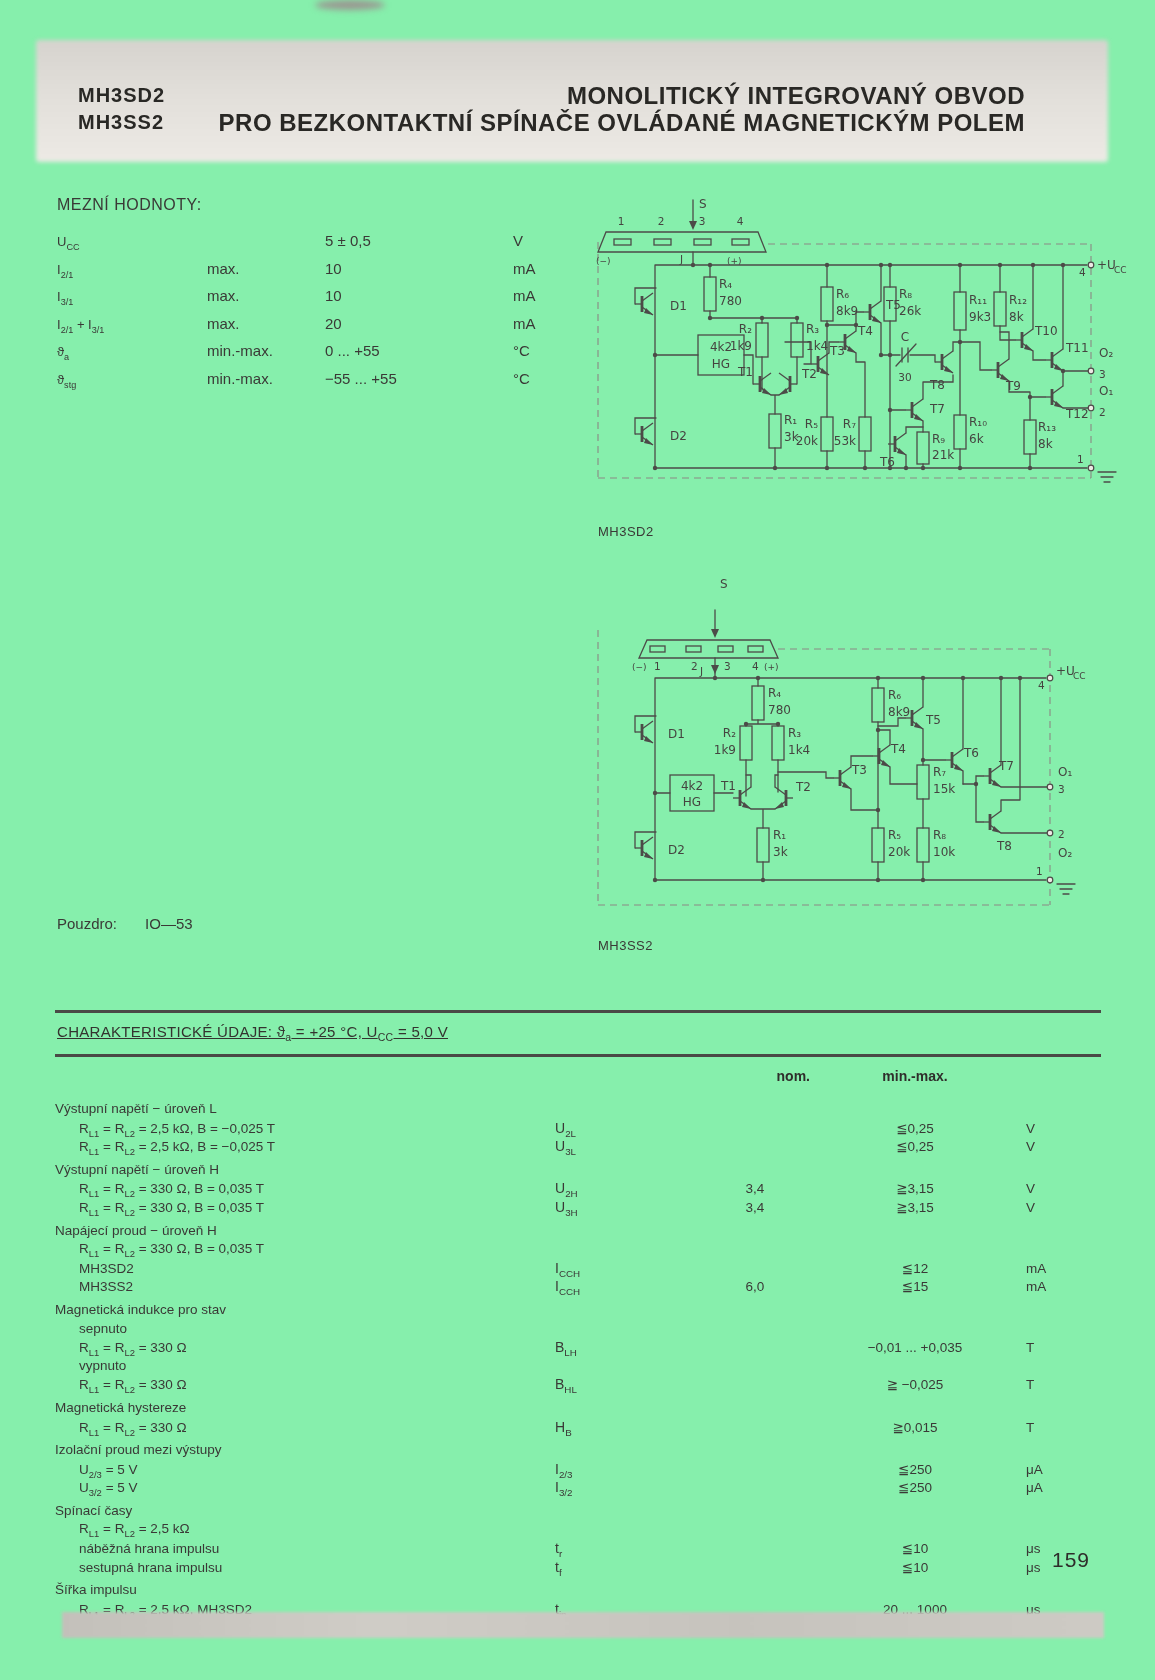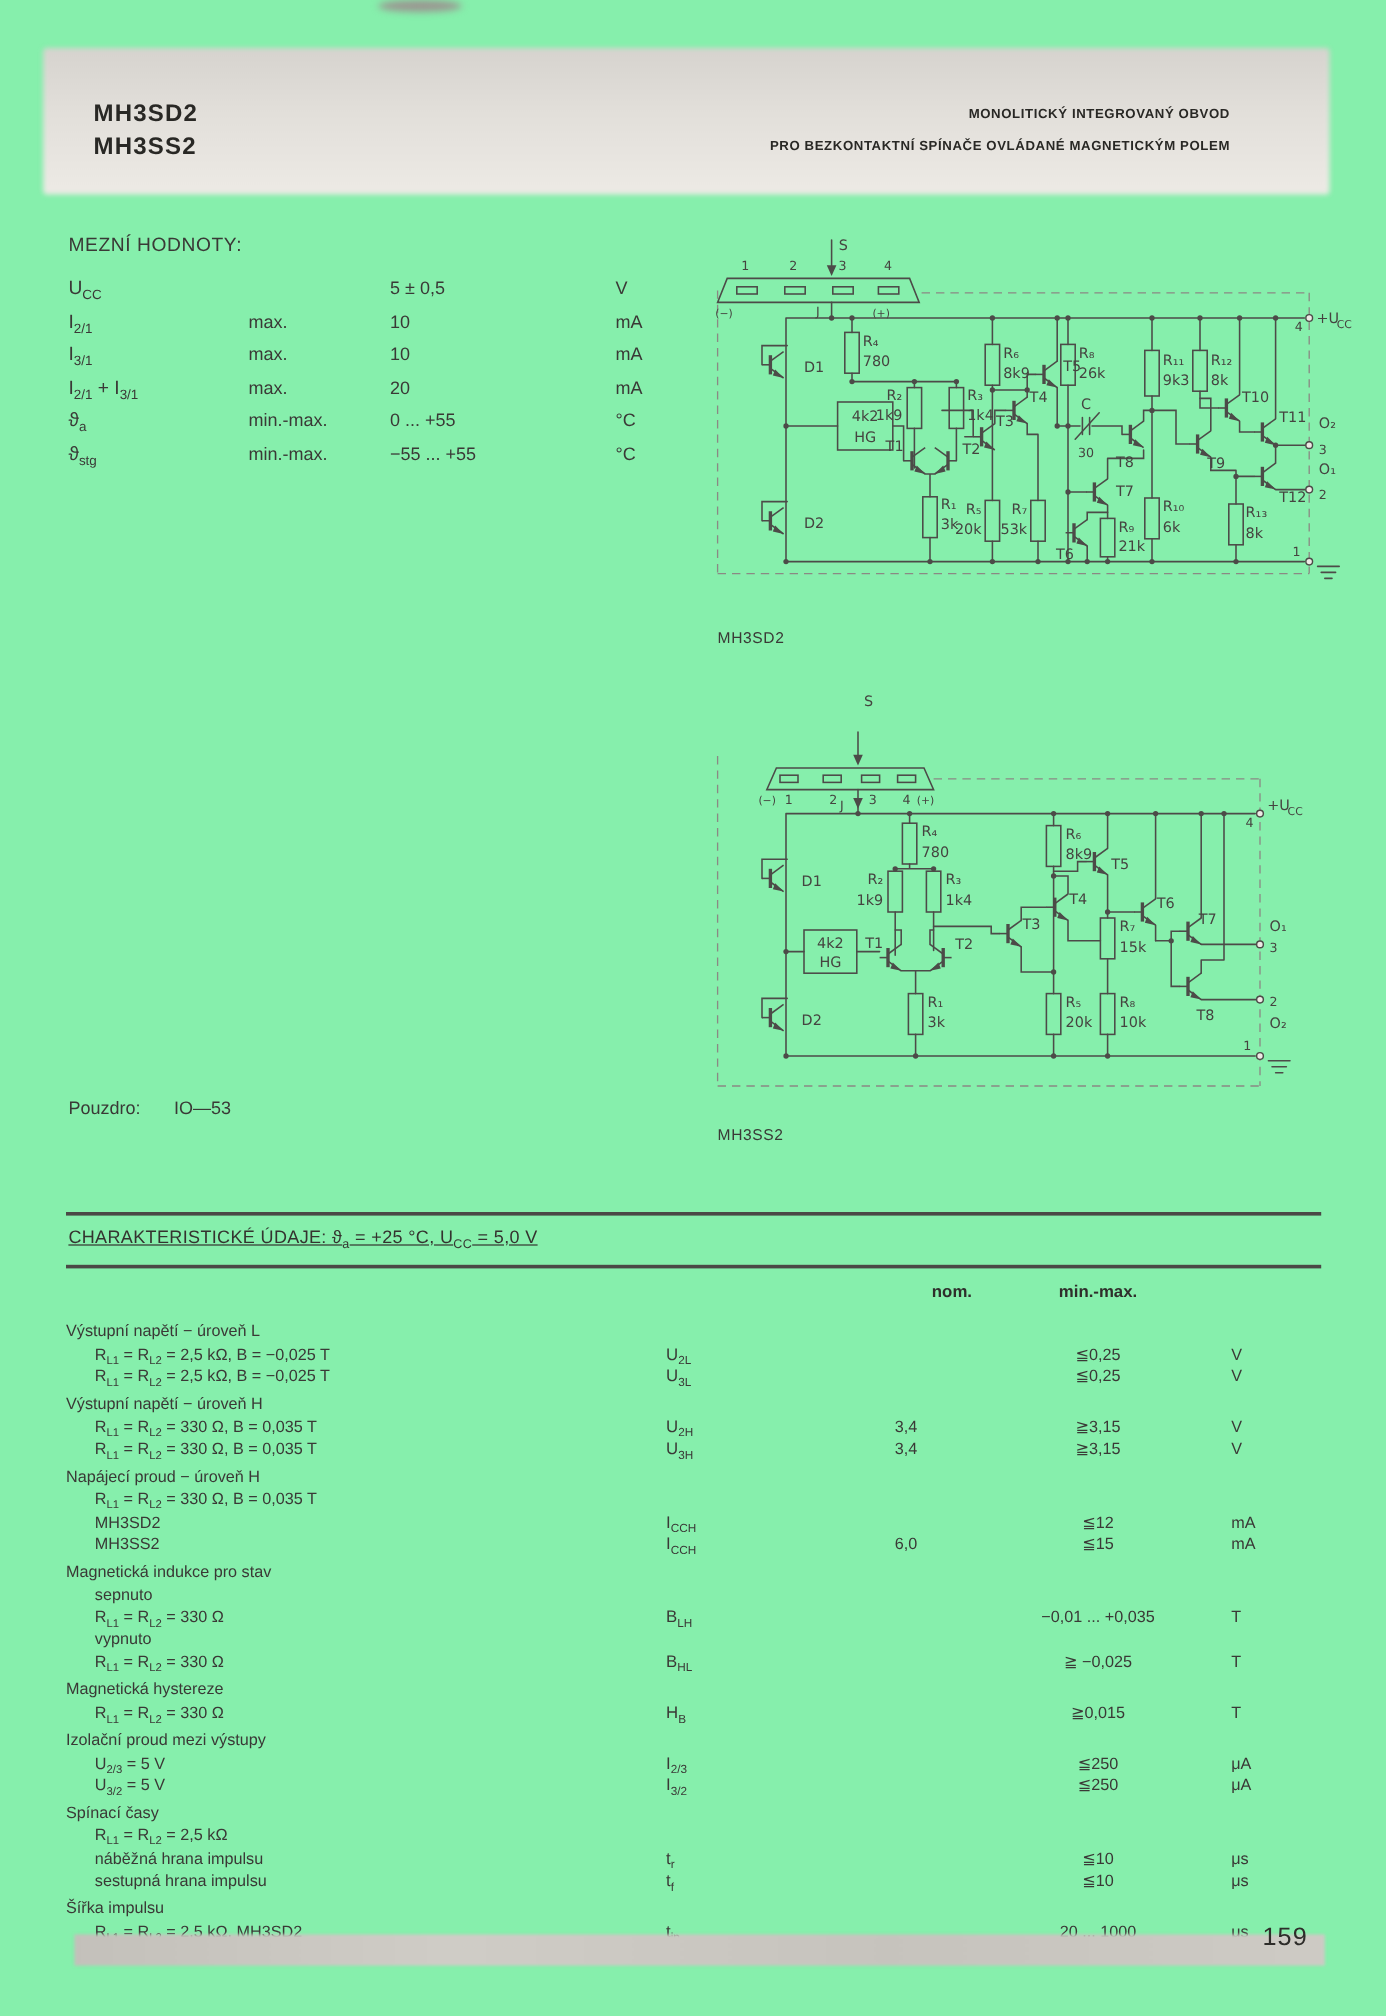--- a/index.html
+++ b/index.html
@@ -16,27 +16,27 @@
   .smudge{
     position:absolute;left:315px;top:0;width:70px;height:10px;
     background:#9a9791;filter:blur(3px);border-radius:50%;
   }
   .shade-bottom{
     position:absolute;left:62px;top:1612px;width:1042px;height:26px;
     background:linear-gradient(90deg,#c3c0ba 0%,#cfccc6 30%,#c6c3bd 65%,#cdcac4 100%);
     filter:blur(1.5px);
   }
   .partnos{position:absolute;left:78px;top:82px;font-size:20px;font-weight:bold;letter-spacing:1px;line-height:27px;color:#292825;}
-  .titleblock{position:absolute;right:130px;top:82px;text-align:right;font-size:11px;font-weight:bold;letter-spacing:0.5px;line-height:27px;color:#292825;white-space:nowrap;}
+  .titleblock{position:absolute;right:130px;top:82px;text-align:right;font-size:24px;font-weight:bold;letter-spacing:0.5px;line-height:27px;color:#292825;white-space:nowrap;}
   
   .limits{position:absolute;left:57px;top:196px;width:520px;}
   .limits-title{font-size:16px;letter-spacing:0.5px;color:#3a3936;}
   .limits-rows{margin-top:18px;}
   .mrow{display:grid;grid-template-columns:150px 118px 140px 100px;height:27.5px;align-items:baseline;font-size:15px;color:#3a3936;}
-  .m-sym{font-size:16px;}
+  .m-sym{font-size:13px;}
   .m-val{text-align:left;}
   .m-unit{padding-left:48px;}
   sub{font-size:70%;}
   
   .schem{position:absolute;}
   .schem svg{display:block;}
   svg .ln{stroke:#4c4b48;stroke-width:1.3;fill:none;stroke-linecap:round;}
   svg .dash{stroke:#8b8984;stroke-width:1.1;fill:none;stroke-dasharray:7 5;}
   svg .dot{fill:#4c4b48;stroke:none;}
   svg .pin{fill:#edeae5;stroke:#4c4b48;stroke-width:1.2;}
@@ -55,21 +55,21 @@
   .ch-nom{grid-column:3;text-align:right;}
   .ch-mm{grid-column:4;text-align:center;}
   .char-rows{position:absolute;left:55px;top:1096px;width:1048px;}
   .crow{display:grid;grid-template-columns:500px 145px 110px 210px 80px;height:18.6px;align-items:baseline;font-size:13.5px;color:#3a3936;}
   .crow.t-h{margin-top:5px;}
   .crow.t-c .c-label{padding-left:24px;}
   .c-sym{font-size:14px;}
   .c-nom{text-align:center;}
   .c-mm{text-align:center;}
   .c-unit{padding-left:6px;}
-  .pageno{position:absolute;left:1052px;top:1603px;font-size:21px;color:#2e2d2a;letter-spacing:1px;}
+  .pageno{position:absolute;left:1052px;top:1548px;font-size:21px;color:#2e2d2a;letter-spacing:1px;}
 </style>
 </head>
 <body>
 
 <div class="page">
   <div class="shade-top"></div>
   <div class="smudge"></div>
 
   <div class="partnos">
     <div>MH3SD2</div>

